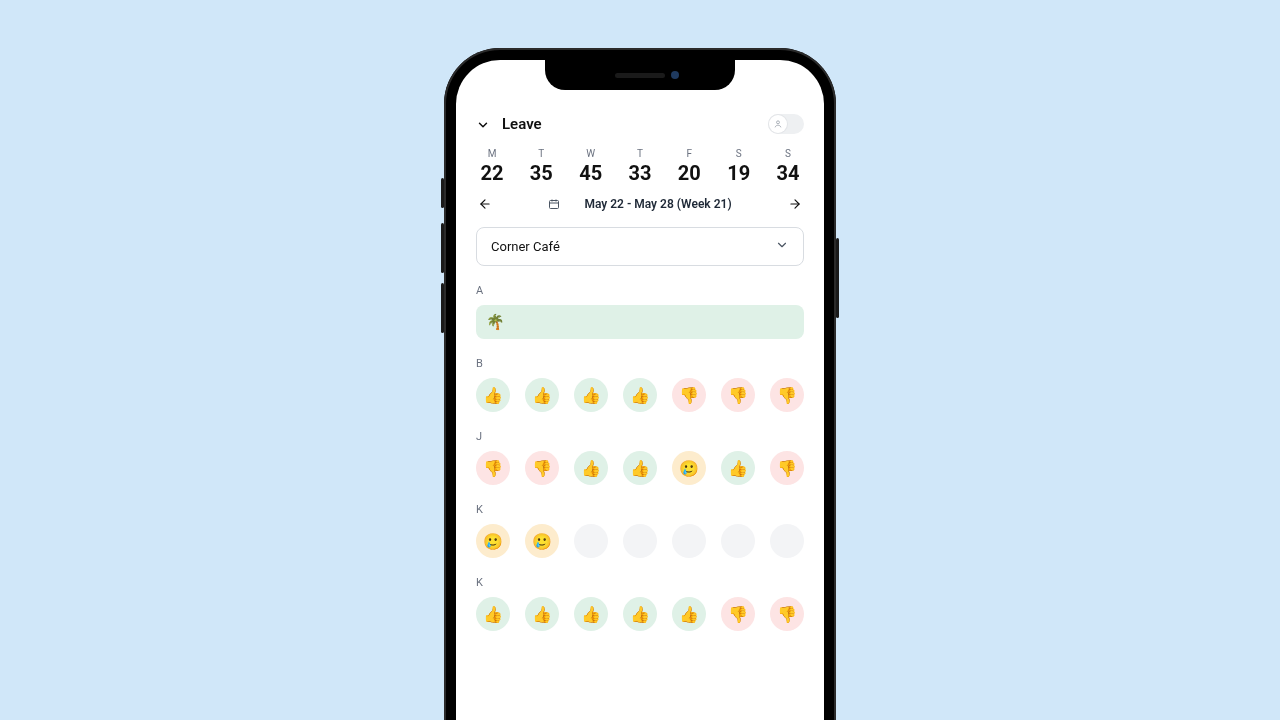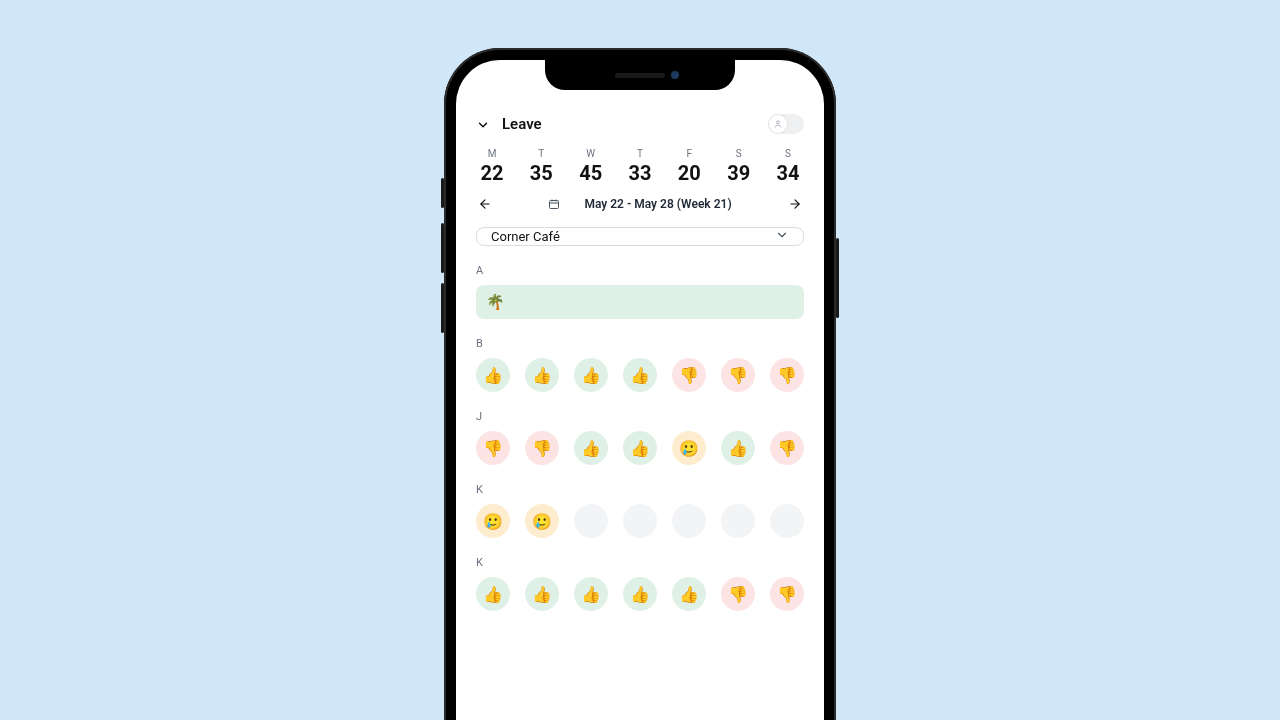--- a/index.html
+++ b/index.html
@@ -111,21 +111,21 @@
   .arrow-btn { width: 18px; height: 18px; display:flex; align-items:center; justify-content:center; cursor:pointer; }
   .range-label {
     font-size: 12px; font-weight: 600; color: #1f2937;
     display: flex; align-items: center; gap: 24px;
   }
   .cal-ico { width: 12px; height: 12px; }
 
   .dropdown {
     border: 1px solid #d8dce1;
     border-radius: 8px;
-    padding: 0 14px;
+    padding: 10px 14px;
     display: flex;
     justify-content: space-between;
     align-items: center;
     font-size: 13px;
     color: #111;
     margin-bottom: 18px;
     cursor: pointer;
   }
 
   .section-letter {
@@ -206,21 +206,21 @@
           <div class="day-col">
             <div class="day-letter">T</div>
             <div class="day-num">33</div>
           </div>
           <div class="day-col">
             <div class="day-letter">F</div>
             <div class="day-num">20</div>
           </div>
           <div class="day-col">
             <div class="day-letter">S</div>
-            <div class="day-num">39</div>
+            <div class="day-num">19</div>
           </div>
           <div class="day-col">
             <div class="day-letter">S</div>
             <div class="day-num">34</div>
           </div>
         </div>
 
       <div class="range-row">
         <span class="arrow-btn">
           <svg viewBox="0 0 24 24" width="14" height="14" fill="none" stroke="#111" stroke-width="2" stroke-linecap="round" stroke-linejoin="round">

